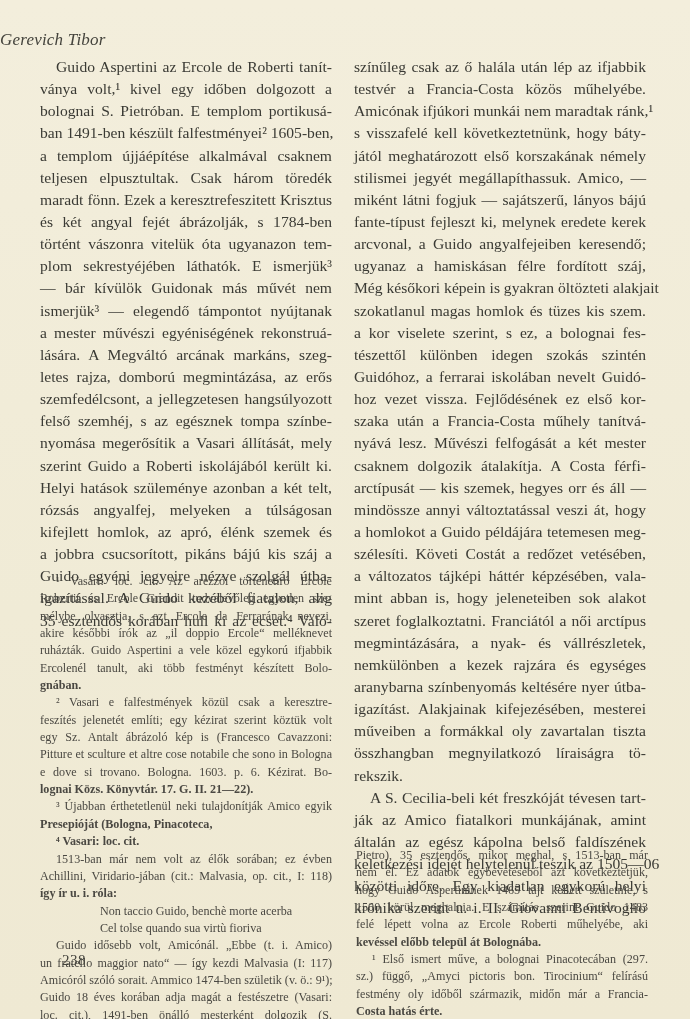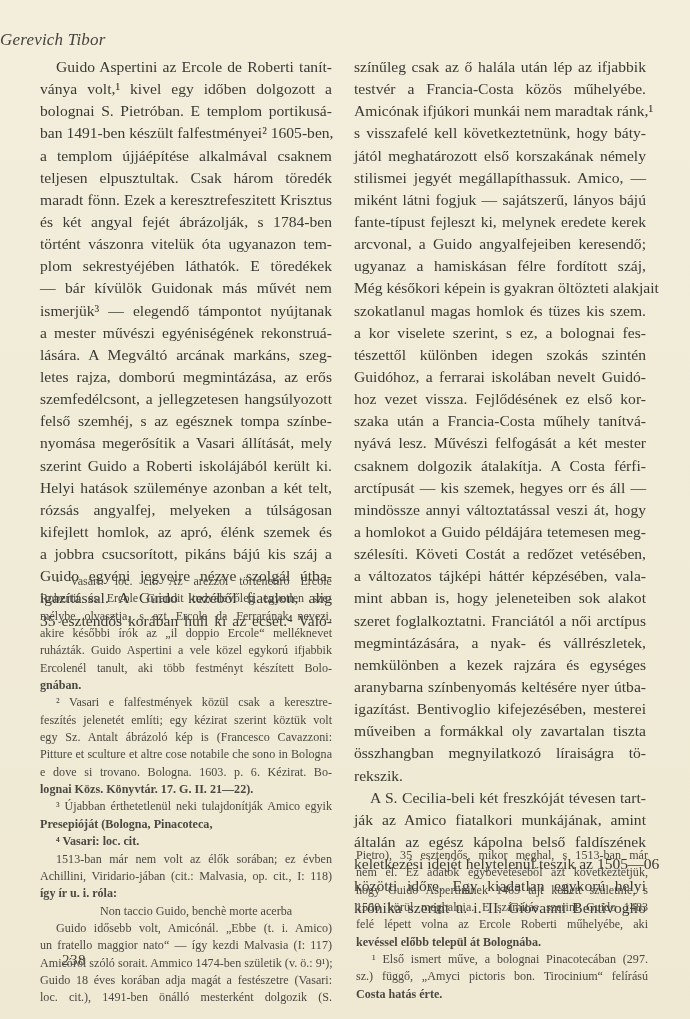--- a/index.html
+++ b/index.html
@@ -92,21 +92,21 @@
   <div class="col col-left body-text">
     <span class="ln indent">Guido Aspertini az Ercole de Roberti tanít-</span>
     <span class="ln">ványa volt,¹ kivel egy időben dolgozott a</span>
     <span class="ln">bolognai S. Pietróban. E templom portikusá-</span>
     <span class="ln">ban 1491-ben készült falfestményei² 1605-ben,</span>
     <span class="ln">a templom újjáépítése alkalmával csaknem</span>
     <span class="ln">teljesen elpusztultak. Csak három töredék</span>
     <span class="ln">maradt fönn. Ezek a keresztrefeszitett Krisztus</span>
     <span class="ln">és két angyal fejét ábrázolják, s 1784-ben</span>
     <span class="ln">történt vászonra vitelük óta ugyanazon tem-</span>
-    <span class="ln">plom sekrestyéjében láthatók. E töredékek</span>
+    <span class="ln">plom sekrestyéjében láthatók. E ismerjük³</span>
     <span class="ln">— bár kívülök Guidonak más művét nem</span>
     <span class="ln">ismerjük³ — elegendő támpontot nyújtanak</span>
     <span class="ln">a mester művészi egyéniségének rekonstruá-</span>
     <span class="ln">lására. A Megváltó arcának markáns, szeg-</span>
     <span class="ln">letes rajza, domború megmintázása, az erős</span>
     <span class="ln">szemfedélcsont, a jellegzetesen hangsúlyozott</span>
     <span class="ln">felső szemhéj, s az egésznek tompa színbe-</span>
     <span class="ln">nyomása megerősítik a Vasari állítását, mely</span>
     <span class="ln">szerint Guido a Roberti iskolájából került ki.</span>
     <span class="ln">Helyi hatások szüleménye azonban a két telt,</span>
@@ -132,20 +132,21 @@
     <span class="ln">Pitture et sculture et altre cose notabile che sono in Bologna</span>
     <span class="ln">e dove si trovano. Bologna. 1603. p. 6. Kézirat. Bo-</span>
     <span class="ln last">lognai Közs. Könyvtár. 17. G. II. 21—22).</span>
     <span class="ln indent">³ Újabban érthetetlenül neki tulajdonítják Amico egyik</span>
     <span class="ln last">Presepióját (Bologna, Pinacoteca,</span>
     <span class="ln last indent">⁴ Vasari: loc. cit.</span>
     <span class="ln indent">1513-ban már nem volt az élők sorában; ez évben</span>
     <span class="ln">Achillini, Viridario-jában (cit.: Malvasia, op. cit., I: 118)</span>
     <span class="ln last">így ír u. i. róla:</span>
     <span class="ln verse">Non taccio Guido, benchè morte acerba</span>
+    <span class="ln verse">Cel tolse quando sua virtù fioriva</span>
     <span class="ln indent">Guido idősebb volt, Amicónál. „Ebbe (t. i. Amico)</span>
     <span class="ln">un fratello maggior nato“ — így kezdi Malvasia (I: 117)</span>
     <span class="ln">Amicóról szóló sorait. Ammico 1474-ben születik (v. ö.: 9¹);</span>
     <span class="ln">Guido 18 éves korában adja magát a festészetre (Vasari:</span>
     <span class="ln">loc. cit.), 1491-ben önálló mesterként dolgozik (S.</span>
   </div>
 
   <div class="col col-right body-text">
     <span class="ln">színűleg csak az ő halála után lép az ifjabbik</span>
     <span class="ln">testvér a Francia-Costa közös műhelyébe.</span>
@@ -169,38 +170,39 @@
     <span class="ln">arctípusát — kis szemek, hegyes orr és áll —</span>
     <span class="ln">mindössze annyi változtatással veszi át, hogy</span>
     <span class="ln">a homlokot a Guido példájára tetemesen meg-</span>
     <span class="ln">szélesíti. Követi Costát a redőzet vetésében,</span>
     <span class="ln">a változatos tájképi háttér képzésében, vala-</span>
     <span class="ln">mint abban is, hogy jeleneteiben sok alakot</span>
     <span class="ln">szeret foglalkoztatni. Franciától a női arctípus</span>
     <span class="ln">megmintázására, a nyak- és vállrészletek,</span>
     <span class="ln">nemkülönben a kezek rajzára és egységes</span>
     <span class="ln">aranybarna színbenyomás keltésére nyer útba-</span>
-    <span class="ln">igazítást. Bentivoglio kifejezésében, mesterei</span>
+    <span class="ln">igazítást. Alakjainak kifejezésében, mesterei</span>
     <span class="ln">műveiben a formákkal oly zavartalan tiszta</span>
     <span class="ln">összhangban megnyilatkozó líraiságra tö-</span>
     <span class="ln last">rekszik.</span>
     <span class="ln indent">A S. Cecilia-beli két freszkóját tévesen tart-</span>
     <span class="ln">ják az Amico fiatalkori munkájának, amint</span>
     <span class="ln">általán az egész kápolna belső faldíszének</span>
     <span class="ln">keletkezési idejét helytelenül teszik az 1505—06</span>
     <span class="ln">közötti időre. Egy kiadatlan egykorú helyi</span>
     <span class="ln">krónika szerint u. i. II. Giovanni Bentivoglio</span>
   </div>
 
   <div class="notes notes-right">
     <span class="ln">Pietro), 35 esztendős, mikor meghal, s 1513-ban már</span>
     <span class="ln">nem él. Ez adatok egybevetéséből azt következtetjük,</span>
     <span class="ln">hogy Guido Aspertininek 1465 tájt kellett születnie, s</span>
     <span class="ln">1500 körül meghalnia. E számítás szerint Guido 1483</span>
     <span class="ln">felé lépett volna az Ercole Roberti műhelyébe, aki</span>
     <span class="ln last">kevéssel előbb települ át Bolognába.</span>
     <span class="ln indent">¹ Első ismert műve, a bolognai Pinacotecában (297.</span>
     <span class="ln">sz.) függő, „Amyci pictoris bon. Tirocinium“ felírású</span>
+    <span class="ln">festmény oly időből származik, midőn már a Francia-</span>
     <span class="ln last">Costa hatás érte.</span>
   </div>
 
   <div class="page-number">238</div>
 </div>
 
 </body></html>

